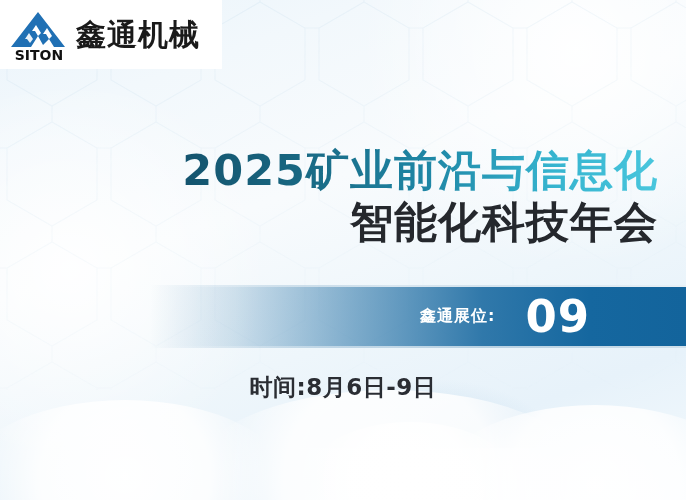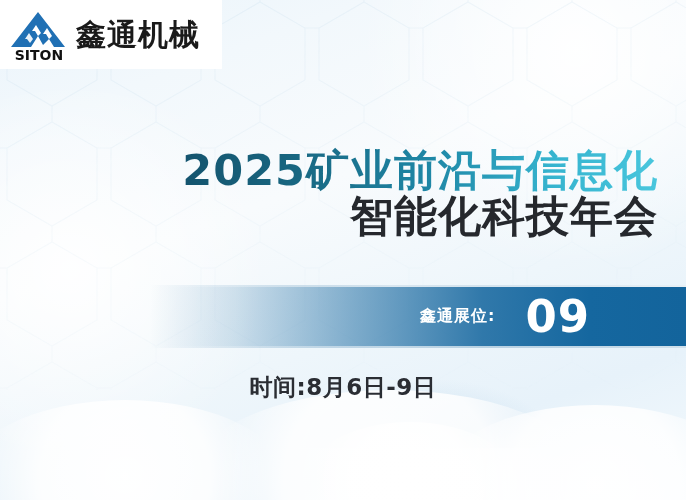--- a/index.html
+++ b/index.html
@@ -134,20 +134,21 @@
     letter-spacing: 1px;
     white-space: nowrap;
     background: linear-gradient(90deg, #14546e 0%, #18657f 22%, #1e87a6 52%, #36b4cf 78%, #49c6dd 100%);
     -webkit-background-clip: text;
     background-clip: text;
     color: transparent;
     margin-top: 7px;
     -webkit-text-fill-color: transparent;
   }
   .title-line2 {
+    margin-top: 6px;
     font-family: "DejaVu Sans", "Liberation Sans", sans-serif;
     font-size: 43px;
     font-weight: 700;
     line-height: 1.08;
     letter-spacing: 1px;
     white-space: nowrap;
     color: #25282d;
   }
 
   

